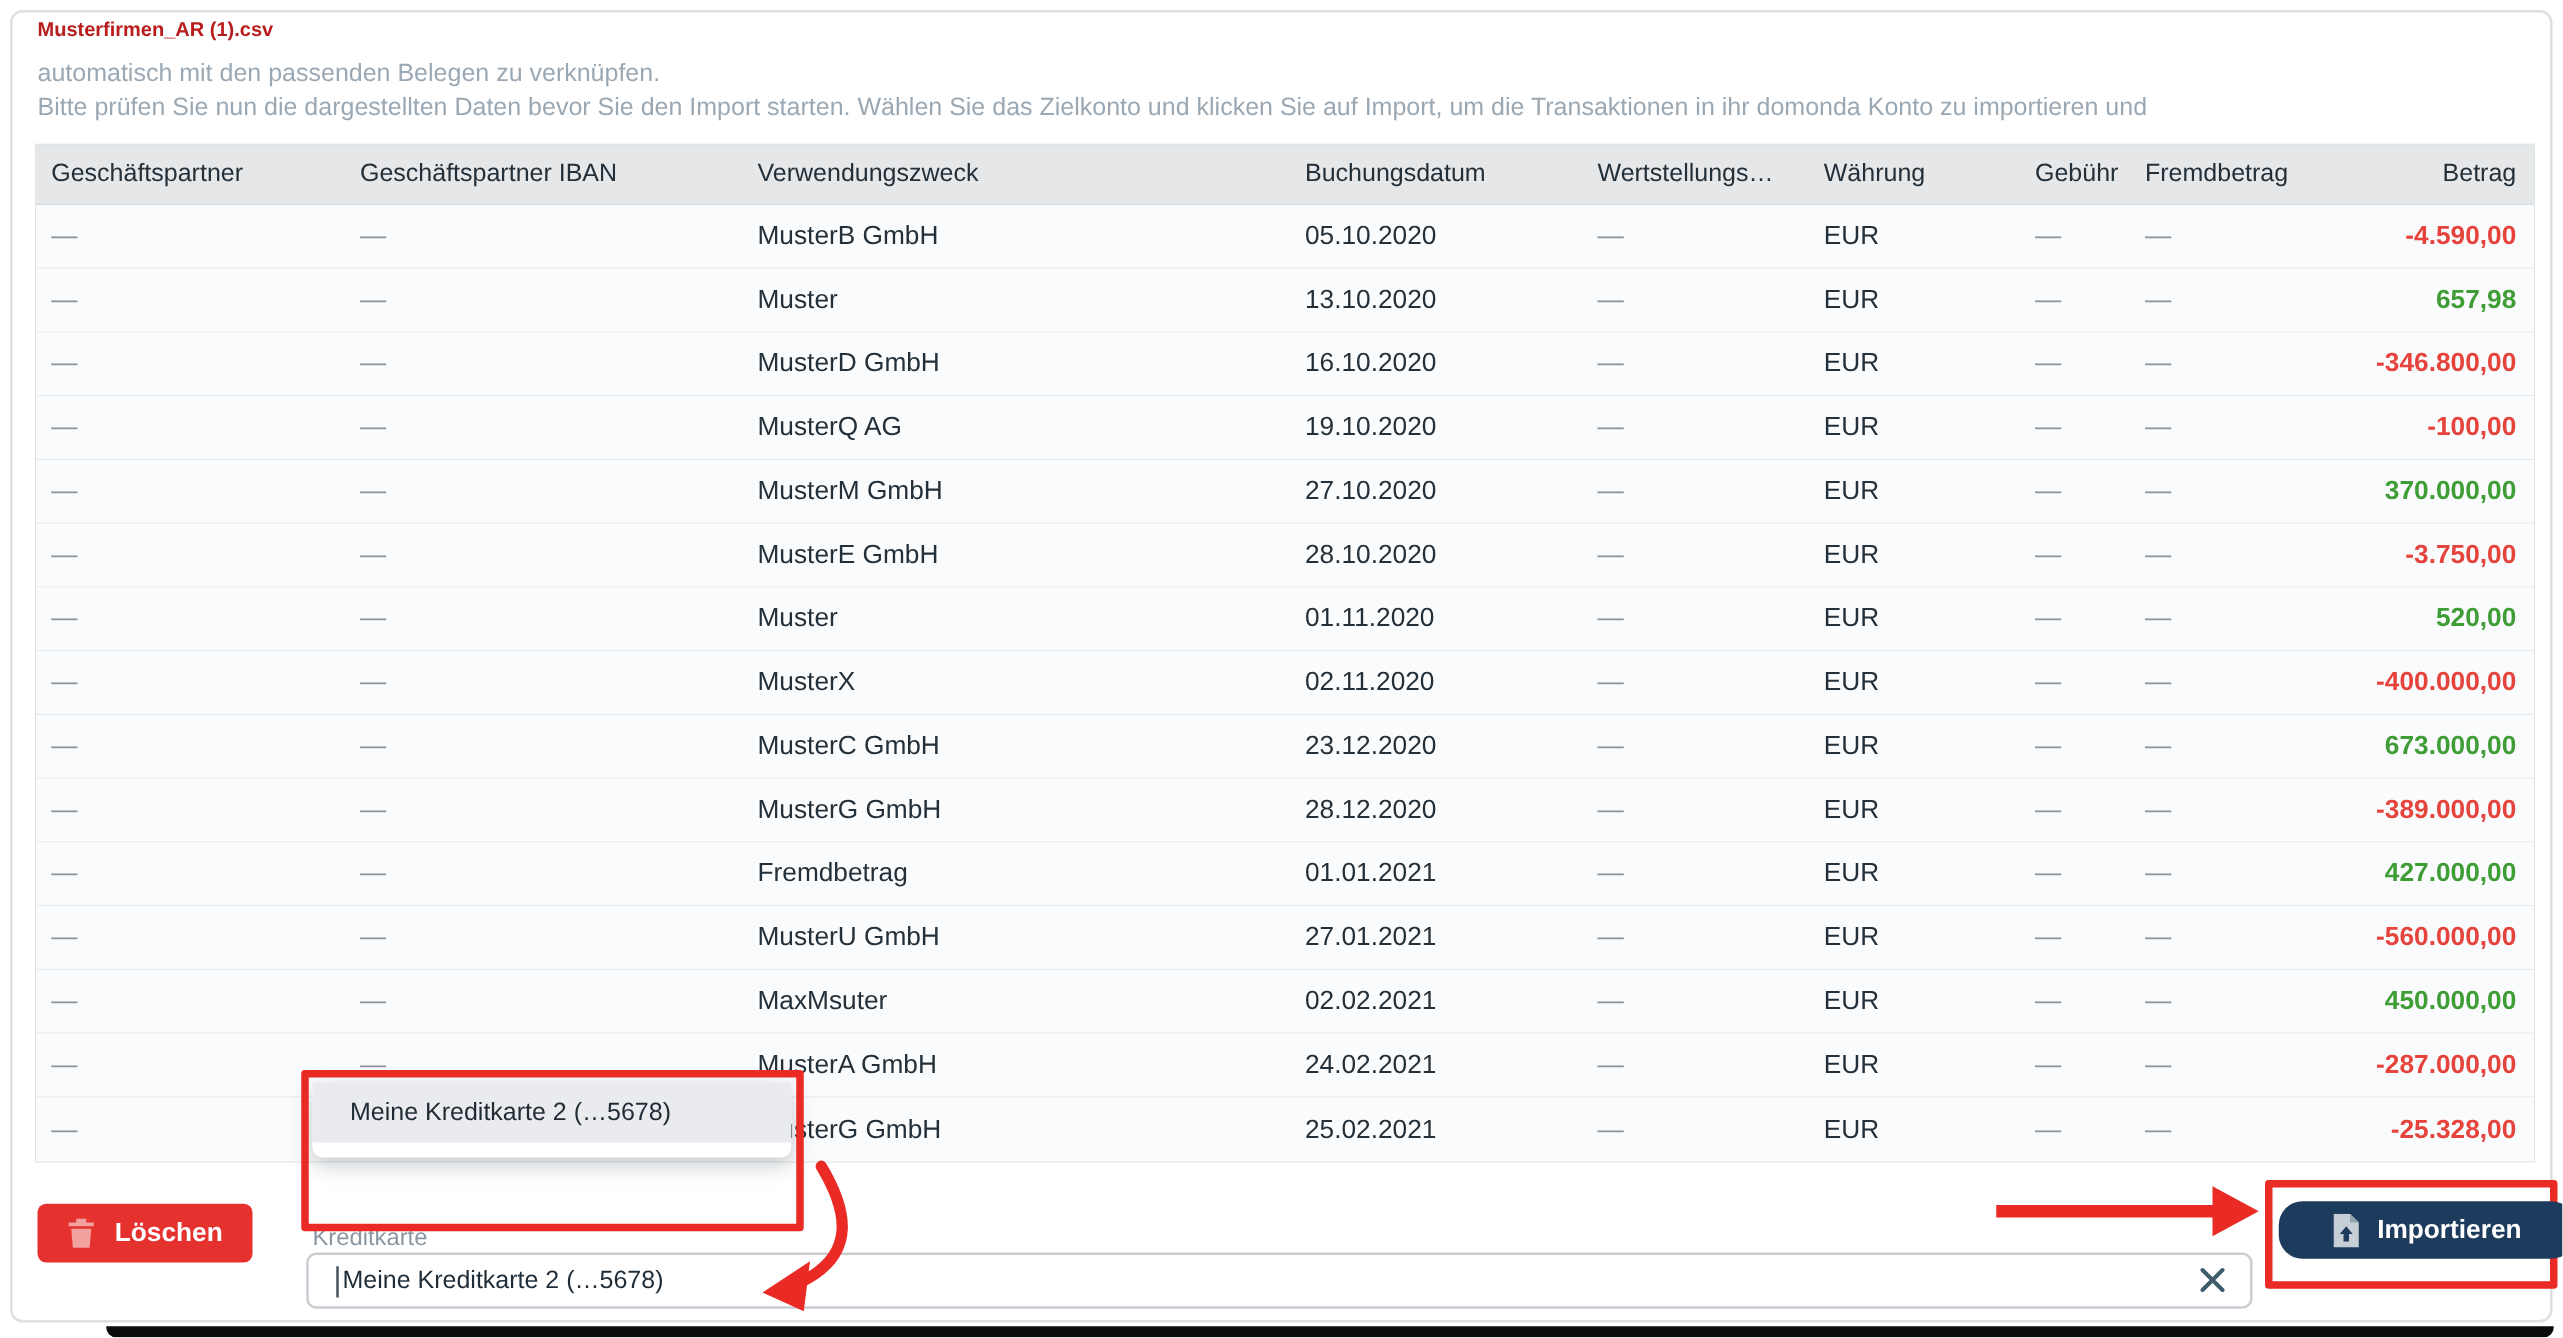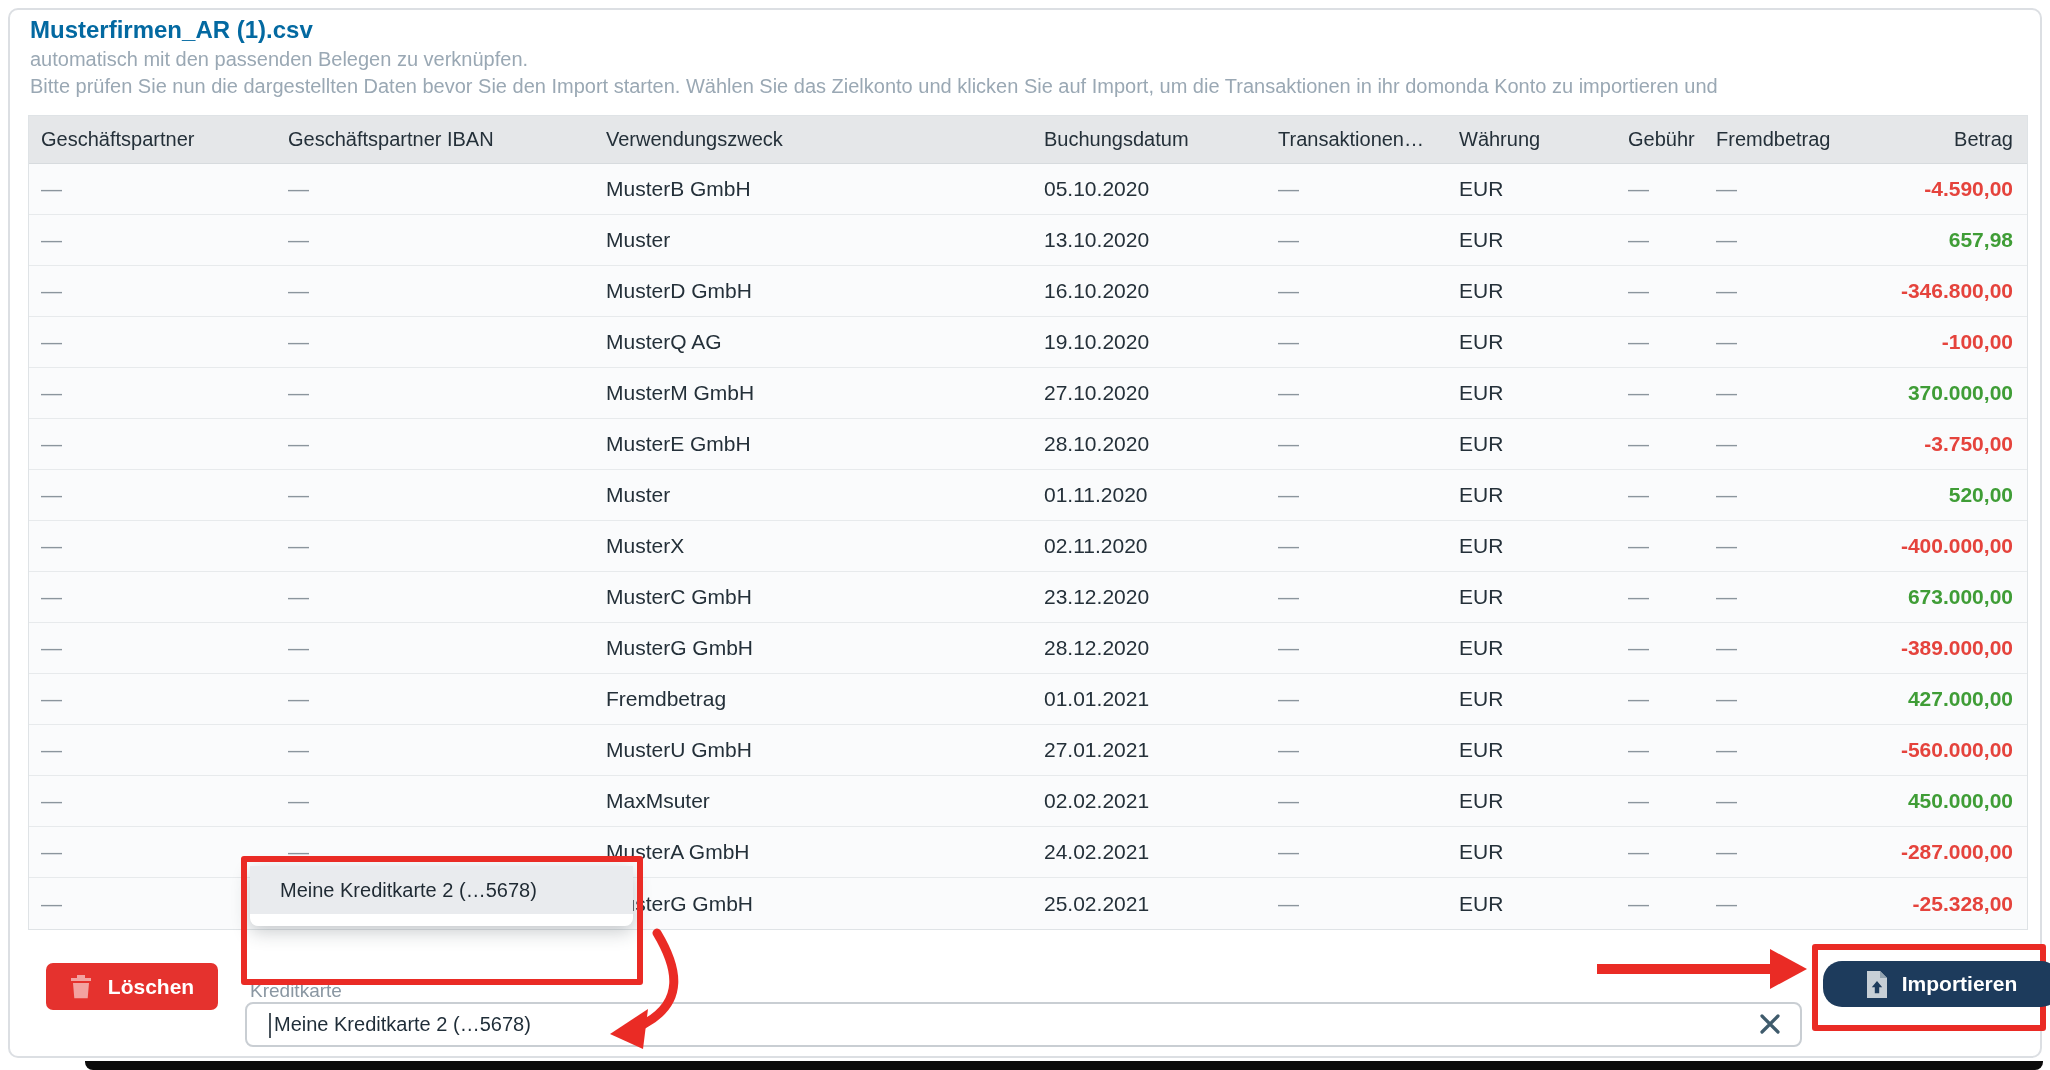--- a/index.html
+++ b/index.html
@@ -3,21 +3,21 @@
 <meta charset="utf-8">
 <style>
   html,body{margin:0;padding:0;background:#ffffff;}
   .stage{position:relative;width:2050px;height:1070px;background:#ffffff;
          font-family:"Liberation Sans", sans-serif;overflow:hidden;color:#243039;}
   .card{position:absolute;left:8px;top:8px;width:2034px;height:1050px;background:#ffffff;
         border:2px solid #dcdfe3;border-radius:10px;box-sizing:border-box;z-index:1;}
   .black-bar{position:absolute;left:85px;top:1061px;width:1958px;height:9px;background:#0b0b0b;
         border-radius:0 0 8px 8px;z-index:0;}
 
-  .title{position:absolute;left:30px;top:16px;font-size:24px;font-weight:700;color:#0369a1;z-index:2;}
+  .title{position:absolute;left:30px;top:16px;font-size:16px;font-weight:700;color:#b91c1c;z-index:2;}
   .desc{position:absolute;left:30px;top:46px;font-size:20px;line-height:27px;color:#9aa8b4;
         white-space:nowrap;z-index:2;}
 
   
   .tbl{position:absolute;left:28px;top:115px;width:2000px;border:1px solid #dfe3e6;
        box-sizing:border-box;z-index:2;background:#fafbfc;}
   .trow,.thead{display:grid;grid-template-columns:247px 318px 438px 234px 181px 169px 88px 150px 175px;
        align-items:center;box-sizing:border-box;}
   .thead{height:48px;background:#e5e7e9;font-weight:400;color:#243039;border-bottom:1px solid #d7dbde;}
   .trow{height:51px;background:#fafbfc;border-bottom:1px solid #e7eaec;}
@@ -40,21 +40,21 @@
   
   .anno{position:absolute;border:6px solid var(--annotation-red,#ea2b25);border-radius:3px;
         box-sizing:border-box;z-index:30;pointer-events:none;}
   .anno.popup-box{left:241px;top:856px;width:402px;height:129px;}
   .anno.import-box{left:1812px;top:944px;width:234px;height:87px;}
 
   
   .btn-delete{position:absolute;left:30px;top:963px;width:172px;height:47px;
         background:var(--delete-button,#e5322e);border:none;border-radius:7px;display:flex;align-items:center;
         justify-content:center;gap:16px;color:#ffffff;font-weight:700;font-size:21px;
-        font-family:"Liberation Sans",sans-serif;cursor:pointer;z-index:5;margin-left:16px;}
+        font-family:"Liberation Sans",sans-serif;cursor:pointer;z-index:5;}
   .btn-import{position:absolute;left:1823px;top:961px;width:237px;height:46px;
         background:var(--import-button,#1d3b5c);border:none;border-radius:19px;display:flex;align-items:center;
         justify-content:center;gap:14px;color:#ffffff;font-weight:700;font-size:21px;
         font-family:"Liberation Sans",sans-serif;cursor:pointer;z-index:31;}
 
   
   .field-label{position:absolute;left:250px;top:980px;font-size:19px;color:#8a97a2;z-index:4;}
   .field{position:absolute;left:245px;top:1002px;width:1557px;height:45px;box-sizing:border-box;
         border:2px solid #c9ced3;border-radius:8px;background:#fff;z-index:4;}
   .field input{position:absolute;left:0;top:0;width:100%;height:100%;border:none;outline:none;
@@ -80,21 +80,21 @@
     <div>automatisch mit den passenden Belegen zu verknüpfen.</div>
     <div>Bitte prüfen Sie nun die dargestellten Daten bevor Sie den Import starten. Wählen Sie das Zielkonto und klicken Sie auf Import, um die Transaktionen in ihr domonda Konto zu importieren und</div>
   </div>
 
   <div class="tbl">
     <div class="thead" id="thead">
         <div class="cell">Geschäftspartner</div>
         <div class="cell">Geschäftspartner IBAN</div>
         <div class="cell">Verwendungszweck</div>
         <div class="cell">Buchungsdatum</div>
-        <div class="cell">Transaktionen…</div>
+        <div class="cell">Wertstellungs…</div>
         <div class="cell">Währung</div>
         <div class="cell">Gebühr</div>
         <div class="cell">Fremdbetrag</div>
         <div class="cell">Betrag</div>
       </div>
     <div id="tbody">
         <div class="trow">
           <div class="cell dash">—</div>
           <div class="cell dash">—</div>
           <div class="cell">MusterB GmbH</div>

